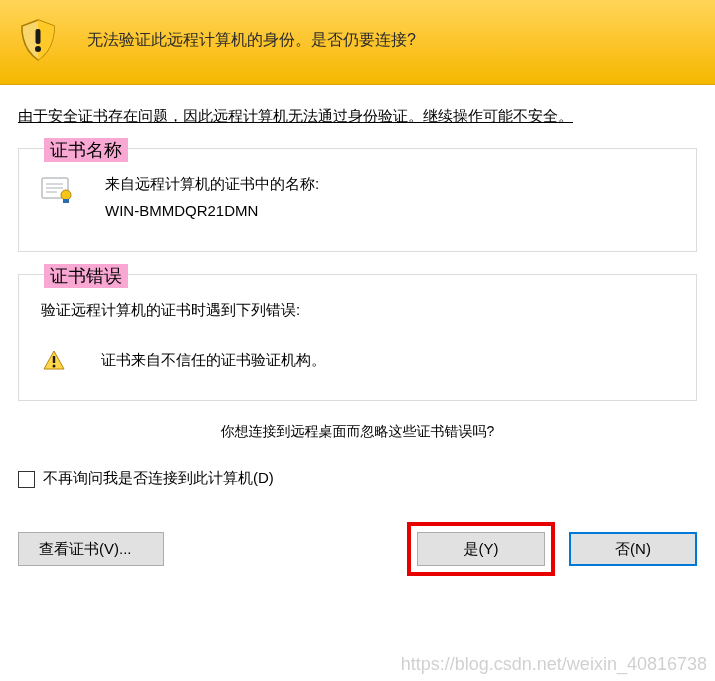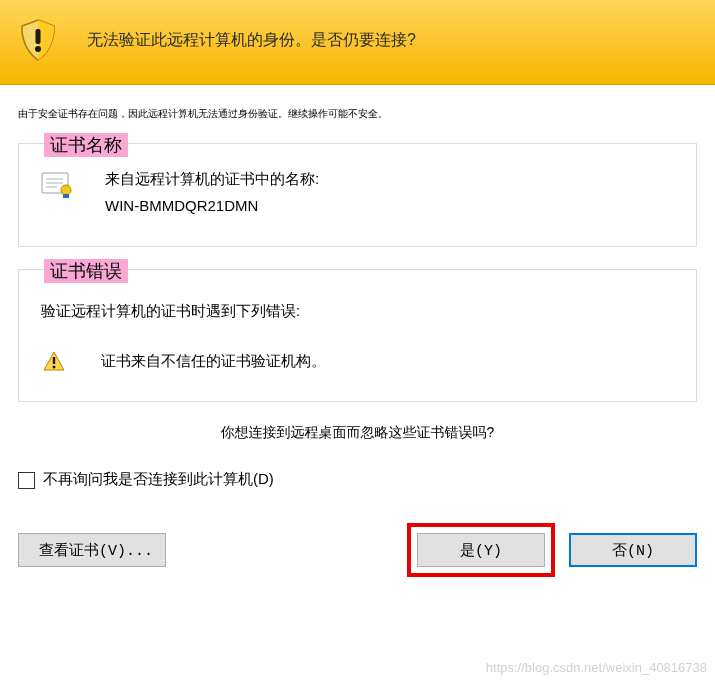--- a/index.html
+++ b/index.html
@@ -29,21 +29,22 @@
     }
     .header-title {
       font-size: 16px;
       color: #2b2b2b;
     }
     .body-area {
       padding: 16px 18px 18px 18px;
     }
     .warn-line {
       margin: 6px 0 22px 0;
-      font-size: 10px;
+      font-size: 15px;
+      text-decoration: underline;
     }
     .group {
       border: 1px solid #dcdcdc;
       padding: 20px 18px 26px 18px;
       margin-bottom: 22px;
       position: relative;
     }
     .group-legend {
       position: absolute;
       top: -11px;
@@ -63,21 +64,21 @@
       height: 28px;
       flex-shrink: 0;
     }
     .cert-lines {
       display: flex;
       flex-direction: column;
       gap: 8px;
       font-size: 15px;
     }
     .err-intro {
-      margin: 12px 0 26px 4px;
+      margin: 6px 0 26px 4px;
       font-size: 15px;
     }
     .err-row {
       display: flex;
       align-items: center;
       gap: 36px;
       padding: 4px 6px;
     }
     .warn-tri {
       width: 22px;
@@ -106,39 +107,39 @@
       display: flex;
       align-items: center;
       gap: 14px;
     }
     .spacer { flex: 1; }
     .btn {
       min-width: 128px;
       height: 34px;
       border: 1px solid #adadad;
       background: #e1e1e1;
-      font-family: Liberation Mono, monospace;
+      font-family: Liberation Sans, sans-serif;
       font-size: 15px;
       cursor: pointer;
-      padding: 0 12px;
+      padding: 0 20px;
     }
     .btn-view { min-width: 146px; text-align: left; padding-left: 20px; }
     .btn-yes-wrap {
       border: 4px solid #e60000;
       padding: 6px;
       display: inline-flex;
     }
     .btn-no {
       border: 2px solid #0078d7;
     }
     .watermark {
       position: absolute;
       bottom: 6px;
       right: 8px;
-      font-size: 13px;
+      font-size: 18px;
       color: rgba(120,120,120,0.35);
       pointer-events: none;
       margin-left: 37px;
     }
   </style>
 </head>
 <body>
 
 <div class="header-band">
   <div class="shield-wrap">

